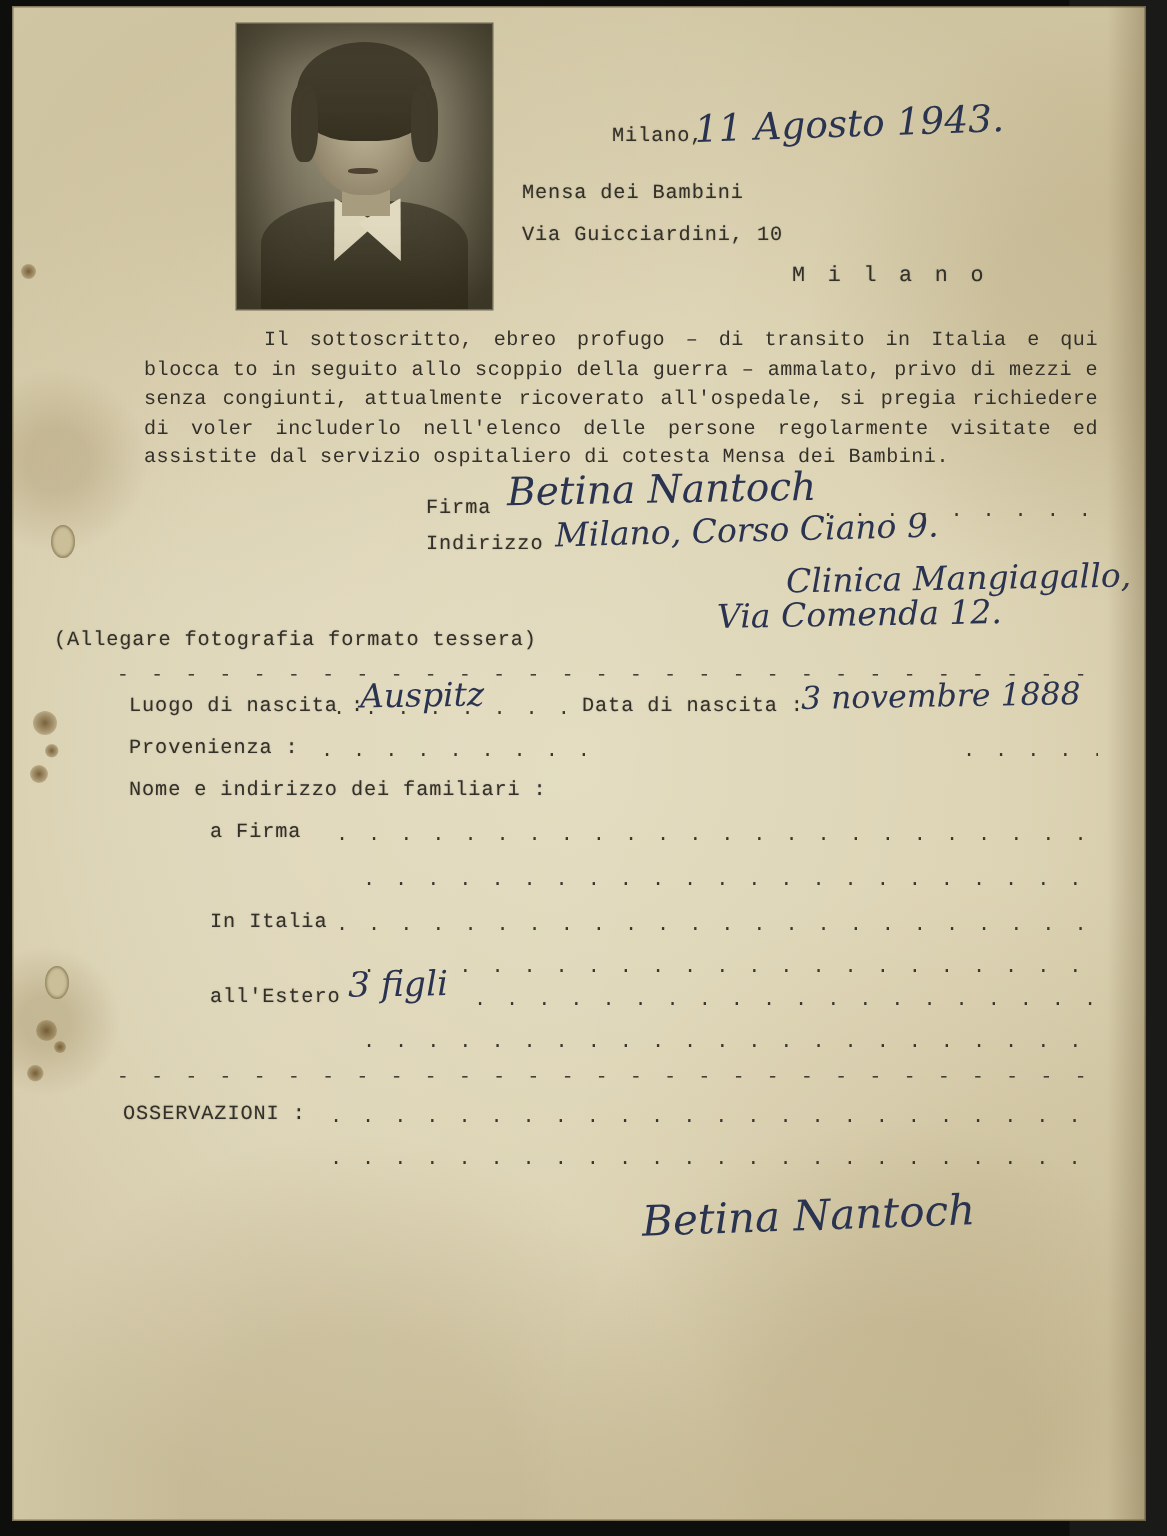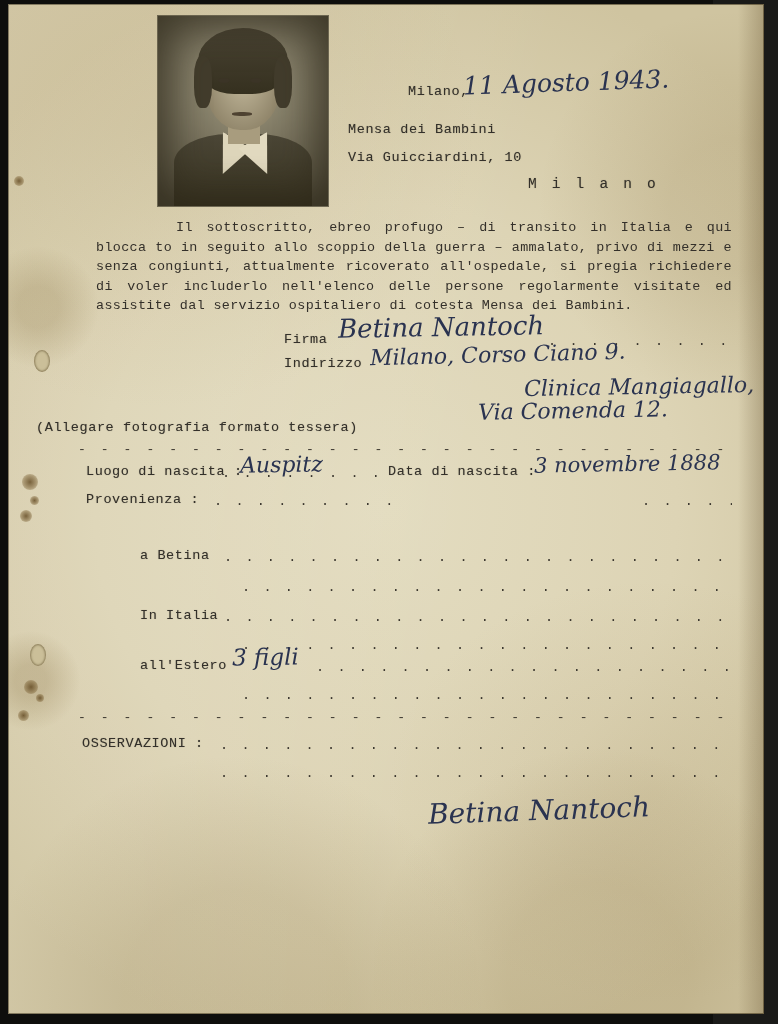--- a/index.html
+++ b/index.html
@@ -271,22 +271,23 @@
     <div class="typed" style="left:78px;top:460px;">Luogo di nascita :</div>
     <div class="hand" style="left:232px;top:448px;font-size:22px;transform:rotate(-1deg);">Auspitz</div>
     <div class="dots" style="left:214px;top:462px;width:158px;overflow:hidden;">. . . . . . . . . . . . . . . . . . . . . . . . . . . . . . . . . . . . . . . . . .</div>
     <div class="typed" style="left:380px;top:460px;">Data di nascita :</div>
     <div class="hand" style="left:526px;top:448px;font-size:21px;transform:rotate(-1deg);">3 novembre 1888</div>
 
     <div class="typed" style="left:78px;top:488px;">Provenienza :</div>
     <div class="dots" style="left:206px;top:490px;width:180px;overflow:hidden;">. . . . . . . . . . . . . . . . . . . . . . . . . . . . . . . . . . . . . . . . . .</div>
     <div class="dots" style="left:634px;top:490px;width:90px;overflow:hidden;">. . . . . . . . . . . . . . . . . . . . . . . . . . . . . . . . . . . . . . . . . .</div>
 
-
-    <div class="typed" style="left:132px;top:544px;">a Betina</div>
+    <div class="typed" style="left:78px;top:516px;">Nome e indirizzo dei familiari :</div>
+
+    <div class="typed" style="left:132px;top:544px;">a Firma</div>
     <div class="dots" style="left:216px;top:546px;width:506px;overflow:hidden;">. . . . . . . . . . . . . . . . . . . . . . . . . . . . . . . . . . . . . . . . . .</div>
     <div class="hand" style="left:278px;top:532px;font-size:22px;"></div>
 
     <div class="dots" style="left:234px;top:576px;width:488px;overflow:hidden;">. . . . . . . . . . . . . . . . . . . . . . . . . . . . . . . . . . . . . . . . . .</div>
 
     <div class="typed" style="left:132px;top:604px;font-family:Liberation Mono, monospace;">In Italia</div>
     <div class="dots" style="left:216px;top:606px;width:506px;overflow:hidden;">. . . . . . . . . . . . . . . . . . . . . . . . . . . . . . . . . . . . . . . . . .</div>
     <div class="hand" style="left:278px;top:592px;font-size:22px;"></div>
 
     <div class="dots" style="left:234px;top:634px;width:488px;overflow:hidden;">. . . . . . . . . . . . . . . . . . . . . . . . . . . . . . . . . . . . . . . . . .</div>

